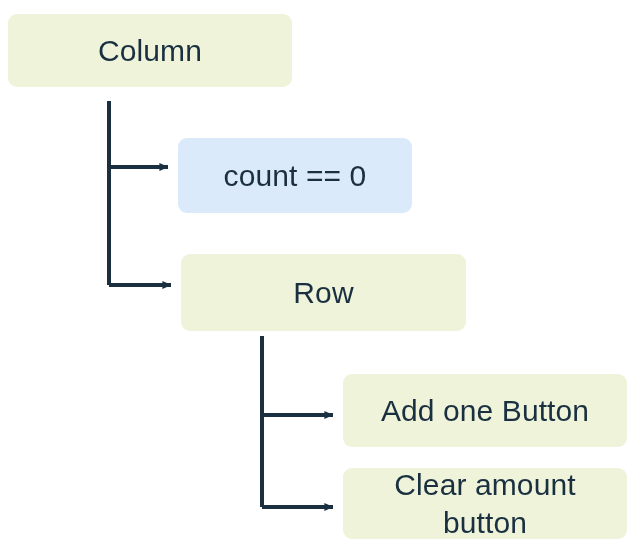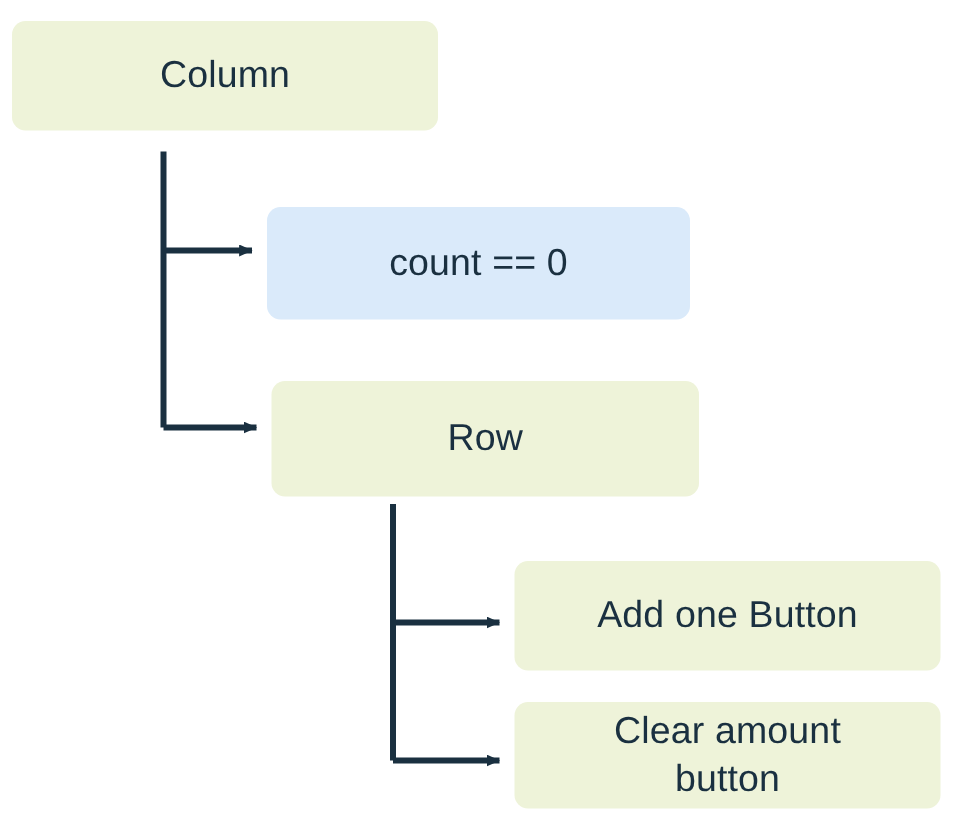--- a/index.html
+++ b/index.html
@@ -27,32 +27,32 @@
   }
   .node {
     position: absolute;
     box-sizing: border-box;
     border-radius: 9px;
     display: flex;
     align-items: center;
     justify-content: center;
     text-align: center;
     color: #1a3040;
-    font-size: 25px;
+    font-size: 30px;
     line-height: 1.25;
     letter-spacing: 0.1px;
     padding: 2px 10px;
     white-space: pre-line;
   }
   .node-green { background: #eef3d9; }
   .node-blue  { background: #daeafa; }
 
   
   #node-column      { left: 8px;   top: 14px;  width: 284px; height: 73px; }
-  #node-count       { left: 178px; top: 138px; width: 282px; height: 75px; }
+  #node-count       { left: 178px; top: 138px; width: 234px; height: 75px; }
   #node-row         { left: 181px; top: 254px; width: 285px; height: 77px; }
   #node-add-one     { left: 343px; top: 374px; width: 284px; height: 73px; }
   #node-clear       { left: 343px; top: 468px; width: 284px; height: 71px; }
 </style>
 </head>
 <body>
 
 <div id="diagram-canvas">
 
   <svg id="connector-layer" viewBox="0 0 644 560" width="644" height="560" xmlns="http://www.w3.org/2000/svg">

